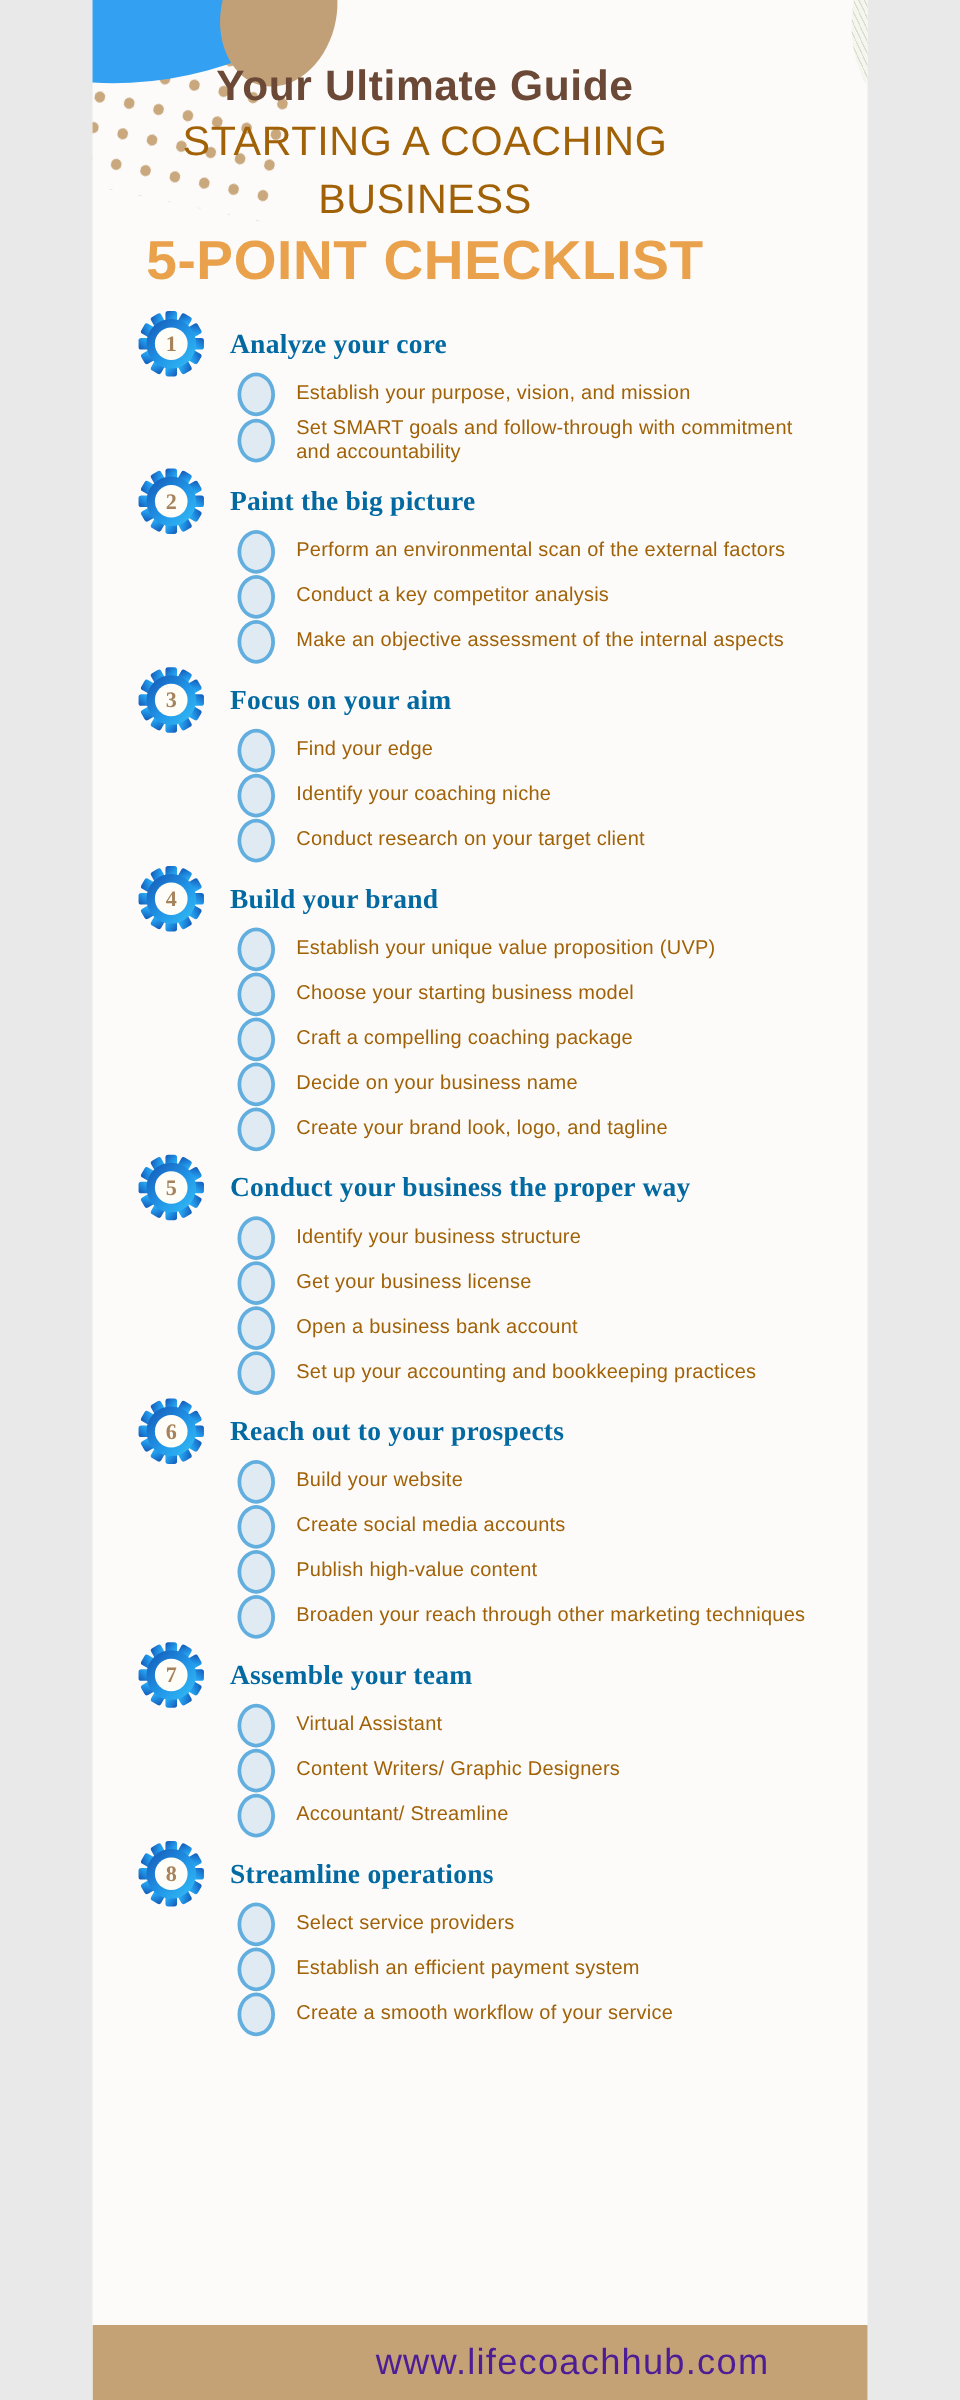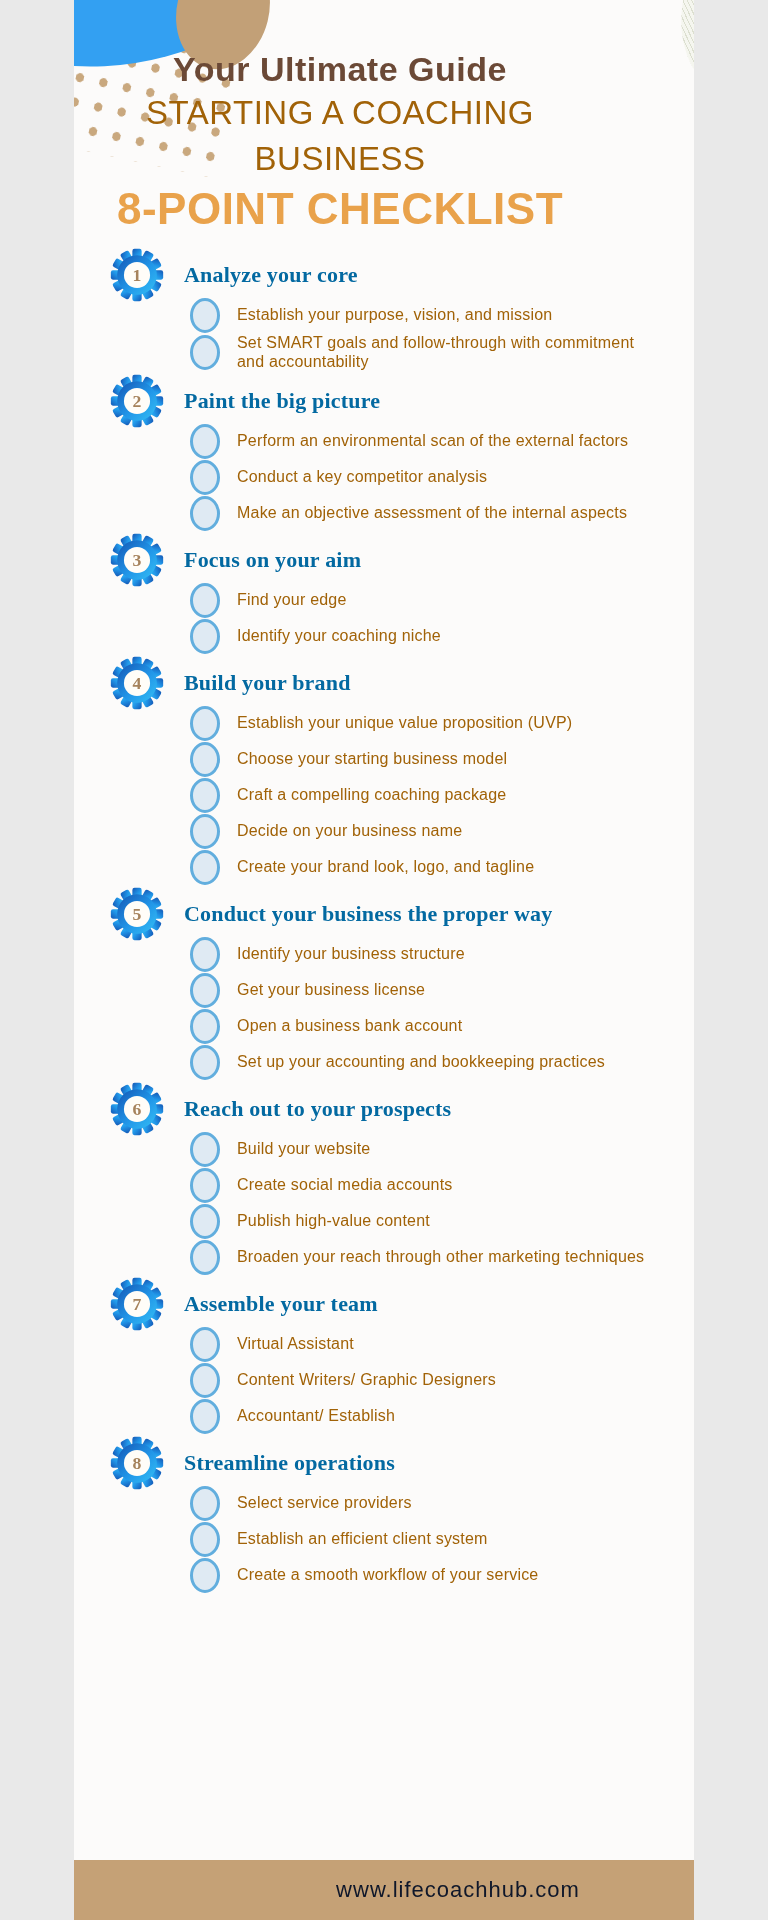--- a/index.html
+++ b/index.html
@@ -127,21 +127,21 @@
   }
 
   
   .footer{
     position:absolute;left:0;bottom:0;z-index:5;
     width:768px;height:60px;
     background:#c5a176;
     display:flex;align-items:center;justify-content:center;
   }
   .footer-link{
-    font-size:22px;color:#0f172a;
+    font-size:29px;color:#4c1d95;
     letter-spacing:1px;text-decoration:none;
   }
 </style>
 </head>
 <body>
 
 <svg width="0" height="0" style="position:absolute" aria-hidden="true">
   <defs>
     <linearGradient id="gearGrad" x1="0%" y1="0%" x2="100%" y2="100%">
       <stop offset="0%" stop-color="#1456b4"></stop>
@@ -157,21 +157,21 @@
   <div class="decor blue-blob"></div>
   <div class="decor tan-blob"></div>
   <div class="decor scribble-oval"></div>
   <div class="decor stripe-corner"></div>
   <div class="decor green-circle"></div>
   <div class="decor green-stem"></div>
 
   <header class="header">
     <div class="header-title">Your Ultimate Guide</div>
     <div class="header-subtitle">STARTING A COACHING BUSINESS</div>
-    <div class="header-banner">8-POINT CHECKLIST</div>
+    <div class="header-banner">5-POINT CHECKLIST</div>
   </header>
 
   <main class="sections">
   <section class="section">
     <div class="section-head">
       <span class="gear">
         <svg viewBox="-32 -32 64 64" width="54" height="54">
           <g fill="url(#gearGrad)">
             <rect x="-5.5" y="-31" width="11" height="13" rx="2.5" transform="rotate(0)"></rect>
             <rect x="-5.5" y="-31" width="11" height="13" rx="2.5" transform="rotate(30)"></rect>
@@ -279,20 +279,24 @@
   <div class="item">
     <span class="checkbox"></span>
     <span class="item-label">Find your edge</span>
   </div>
 
   <div class="item">
     <span class="checkbox"></span>
     <span class="item-label">Identify your coaching niche</span>
   </div>
 
+  <div class="item">
+    <span class="checkbox"></span>
+    <span class="item-label">Conduct research on your target client</span>
+  </div>
 </div>
   </section>
 
   <section class="section">
     <div class="section-head">
       <span class="gear">
         <svg viewBox="-32 -32 64 64" width="54" height="54">
           <g fill="url(#gearGrad)">
             <rect x="-5.5" y="-31" width="11" height="13" rx="2.5" transform="rotate(0)"></rect>
             <rect x="-5.5" y="-31" width="11" height="13" rx="2.5" transform="rotate(30)"></rect>
@@ -469,21 +473,21 @@
     <span class="item-label">Virtual Assistant</span>
   </div>
 
   <div class="item">
     <span class="checkbox"></span>
     <span class="item-label">Content Writers/ Graphic Designers</span>
   </div>
 
   <div class="item">
     <span class="checkbox"></span>
-    <span class="item-label">Accountant/ Establish</span>
+    <span class="item-label">Accountant/ Streamline</span>
   </div>
 </div>
   </section>
 
   <section class="section">
     <div class="section-head">
       <span class="gear">
         <svg viewBox="-32 -32 64 64" width="54" height="54">
           <g fill="url(#gearGrad)">
             <rect x="-5.5" y="-31" width="11" height="13" rx="2.5" transform="rotate(0)"></rect>
@@ -507,21 +511,21 @@
       <h2 class="section-title">Streamline operations</h2>
     </div>
     <div class="items">
   <div class="item">
     <span class="checkbox"></span>
     <span class="item-label">Select service providers</span>
   </div>
 
   <div class="item">
     <span class="checkbox"></span>
-    <span class="item-label">Establish an efficient client system</span>
+    <span class="item-label">Establish an efficient payment system</span>
   </div>
 
   <div class="item">
     <span class="checkbox"></span>
     <span class="item-label">Create a smooth workflow of your service</span>
   </div>
 </div>
   </section>
 </main>
 

